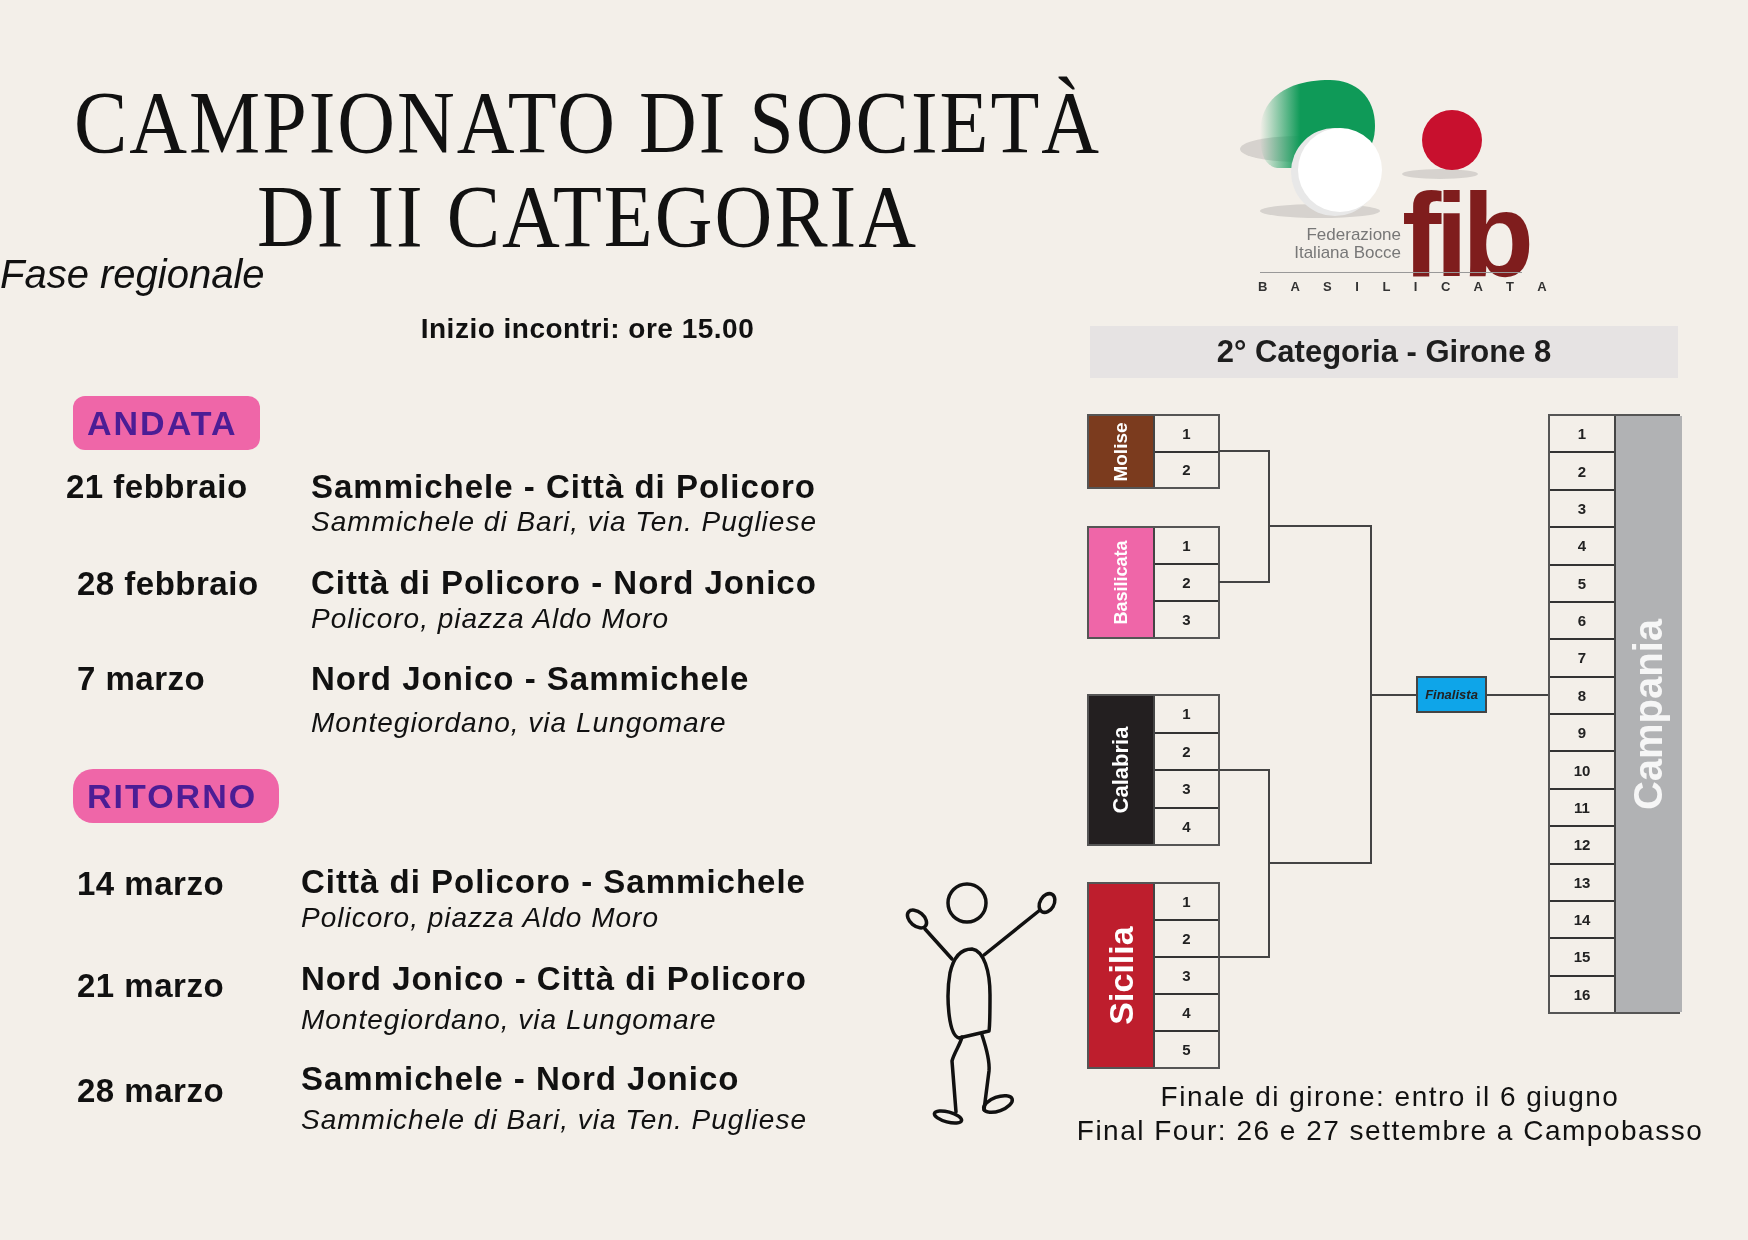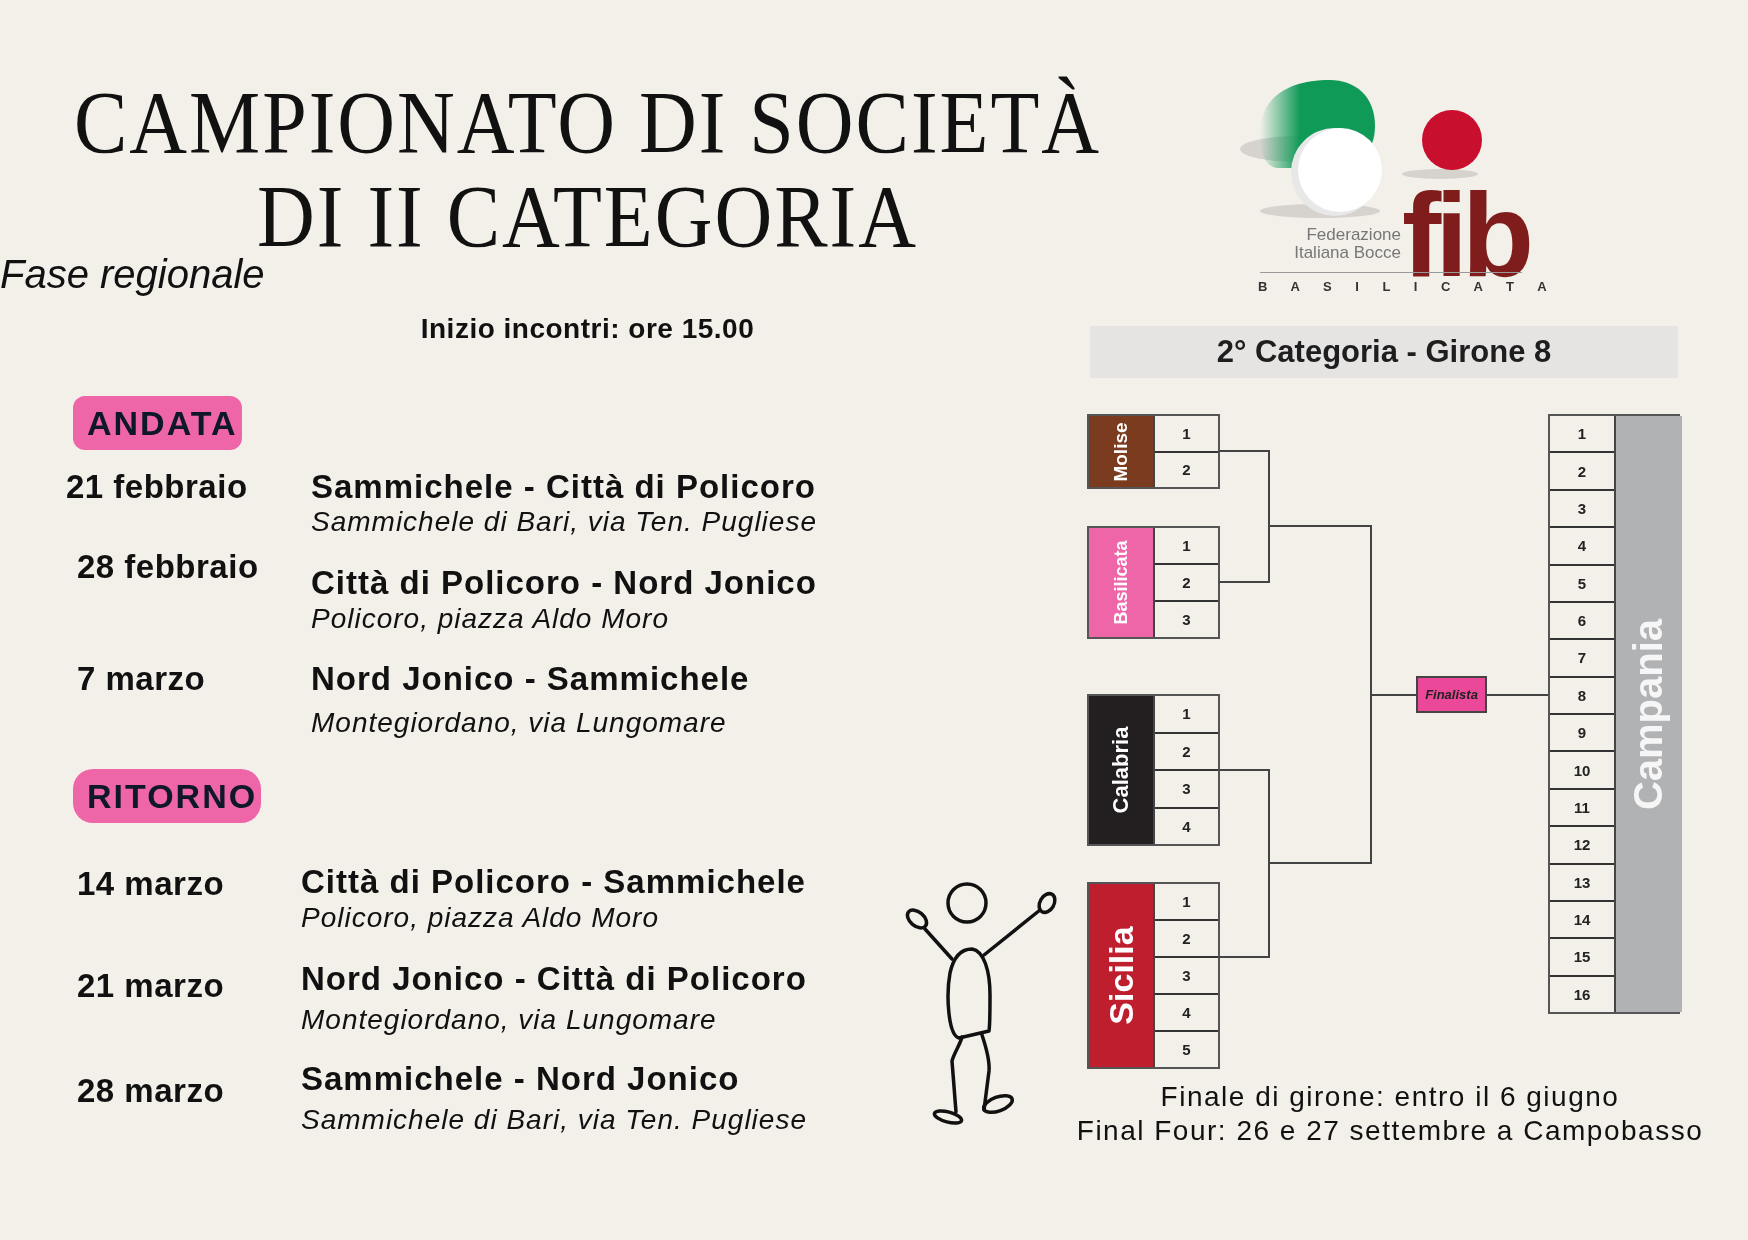--- a/index.html
+++ b/index.html
@@ -3,37 +3,37 @@
 <meta charset="utf-8">
 <style>
   html, body { margin:0; padding:0; }
   body { width:1748px; height:1240px; background:#f3efe9; position:relative; overflow:hidden; font-family:"Liberation Sans", sans-serif; color:#111; }
   .abs { position:absolute; }
   .title { left:0; width:1175px; text-align:center; font-family:"Liberation Serif", serif; font-size:80px; letter-spacing:2px; line-height:1; transform:scaleY(1.1); color:#111; }
   .title1 { top:82px; }
   .title2 { top:176px; }
   .subtitle { top:252px; left:0; width:1175px; text-align:left; font-style:italic; font-size:40px; color:#111; }
   .start { top:313px; left:0; width:1175px; text-align:center; font-weight:bold; font-size:28px; letter-spacing:0.5px; }
-  .pill { background:#ef66a8; color:#0f172a; border-radius:12px; font-weight:bold; font-size:34px; letter-spacing:2px; padding:6px 4px 6px 14px; height:42px; line-height:42px; }
+  .pill { background:#ef66a8; color:#4c1d95; border-radius:12px; font-weight:bold; font-size:34px; letter-spacing:2px; padding:6px 22px 6px 14px; height:42px; line-height:42px; }
   .date { font-weight:bold; font-size:33px; letter-spacing:0.5px; }
   .match { font-weight:bold; font-size:33px; letter-spacing:1px; }
   .venue { font-style:italic; font-size:28px; letter-spacing:1px; }
   
   .logo { left:1220px; top:76px; width:380px; height:230px; }
   
   .hdr { left:1090px; top:326px; width:588px; height:52px; background:#e6e3e3; text-align:center; line-height:52px; font-weight:bold; font-size:31px; color:#1e1e1e; }
   .group { border:2px solid #555; display:flex; box-sizing:border-box; }
   .glabel { width:66px; display:flex; align-items:center; justify-content:center; color:#fff; font-weight:bold; box-sizing:border-box; border-right:2px solid #444; }
   .glabel span { transform:rotate(-90deg); white-space:nowrap; display:block; }
   .cells { flex:1; display:flex; flex-direction:column; }
   .cell { flex:1; border-top:2px solid #333; display:flex; align-items:center; justify-content:center; font-weight:bold; font-size:15px; color:#222; }
   .cell:first-child { border-top:none; }
   .hl { position:absolute; height:2px; background:#444; }
   .vl { position:absolute; width:2px; background:#444; }
-  .finalista { left:1416px; top:676px; width:71px; height:37px; border:2px solid #444; box-sizing:border-box; text-align:center; line-height:33px; font-weight:bold; font-style:italic; font-size:13px; color:#222; background:#ec4899; }
+  .finalista { left:1416px; top:676px; width:71px; height:37px; border:2px solid #444; box-sizing:border-box; text-align:center; line-height:33px; font-weight:bold; font-style:italic; font-size:13px; color:#222; background:#0ea5e9; }
   .notes { left:1040px; top:1080px; width:700px; text-align:center; font-size:28px; line-height:34px; letter-spacing:1.5px; color:#111; }
 </style>
 </head>
 <body>
 
 <div class="abs title title1">CAMPIONATO DI SOCIETÀ</div>
 <div class="abs title title2">DI II CATEGORIA</div>
 <div class="abs subtitle">Fase regionale</div>
 <div class="abs start">Inizio incontri: ore 15.00</div>
 
@@ -60,21 +60,21 @@
   <div class="abs" style="left:40px; top:196px; width:262px; height:1px; background:#999;"></div>
   <div class="abs" style="left:38px; top:203px; width:266px; font-size:13px; font-weight:bold; color:#333; letter-spacing:10px; white-space:nowrap;">B A S I L I C A T A</div>
 </div>
 
 <div class="abs pill" style="left:73px; top:396px;">ANDATA</div>
 
 <div class="abs date" style="left:66px; top:468px;text-align:right;">21 febbraio</div>
 <div class="abs match" style="left:311px; top:468px;">Sammichele - Città di Policoro</div>
 <div class="abs venue" style="left:311px; top:506px;">Sammichele di Bari, via Ten. Pugliese</div>
 
-<div class="abs date" style="left:77px; top:548px;">28 febbraio</div>
+<div class="abs date" style="left:77px; top:565px;">28 febbraio</div>
 <div class="abs match" style="left:311px; top:564px;">Città di Policoro - Nord Jonico</div>
 <div class="abs venue" style="left:311px; top:603px;">Policoro, piazza Aldo Moro</div>
 
 <div class="abs date" style="left:77px; top:660px;">7 marzo</div>
 <div class="abs match" style="left:311px; top:660px;">Nord Jonico - Sammichele</div>
 <div class="abs venue" style="left:311px; top:707px;">Montegiordano, via Lungomare</div>
 
 <div class="abs pill" style="left:73px; top:769px;border-radius:20px;">RITORNO</div>
 
 <div class="abs date" style="left:77px; top:865px;">14 marzo</div>

